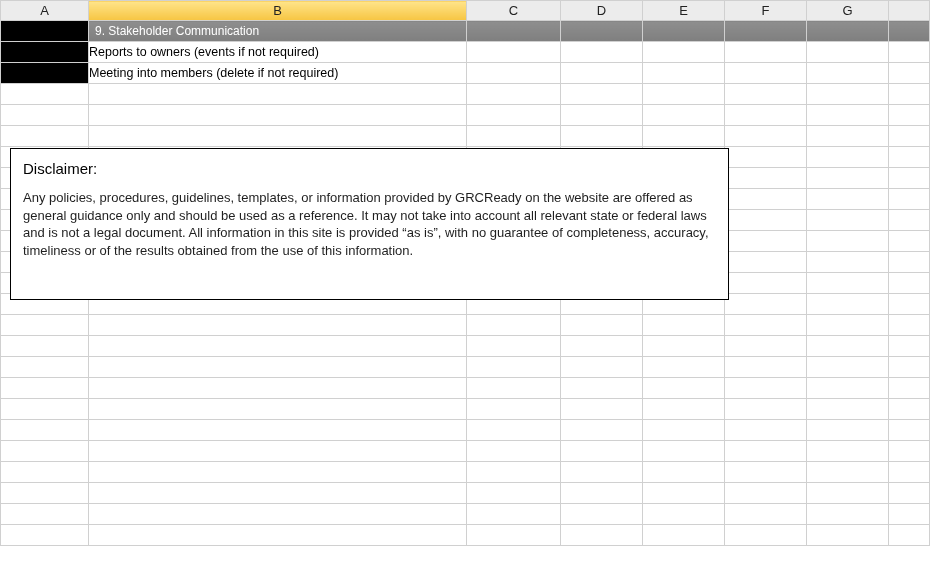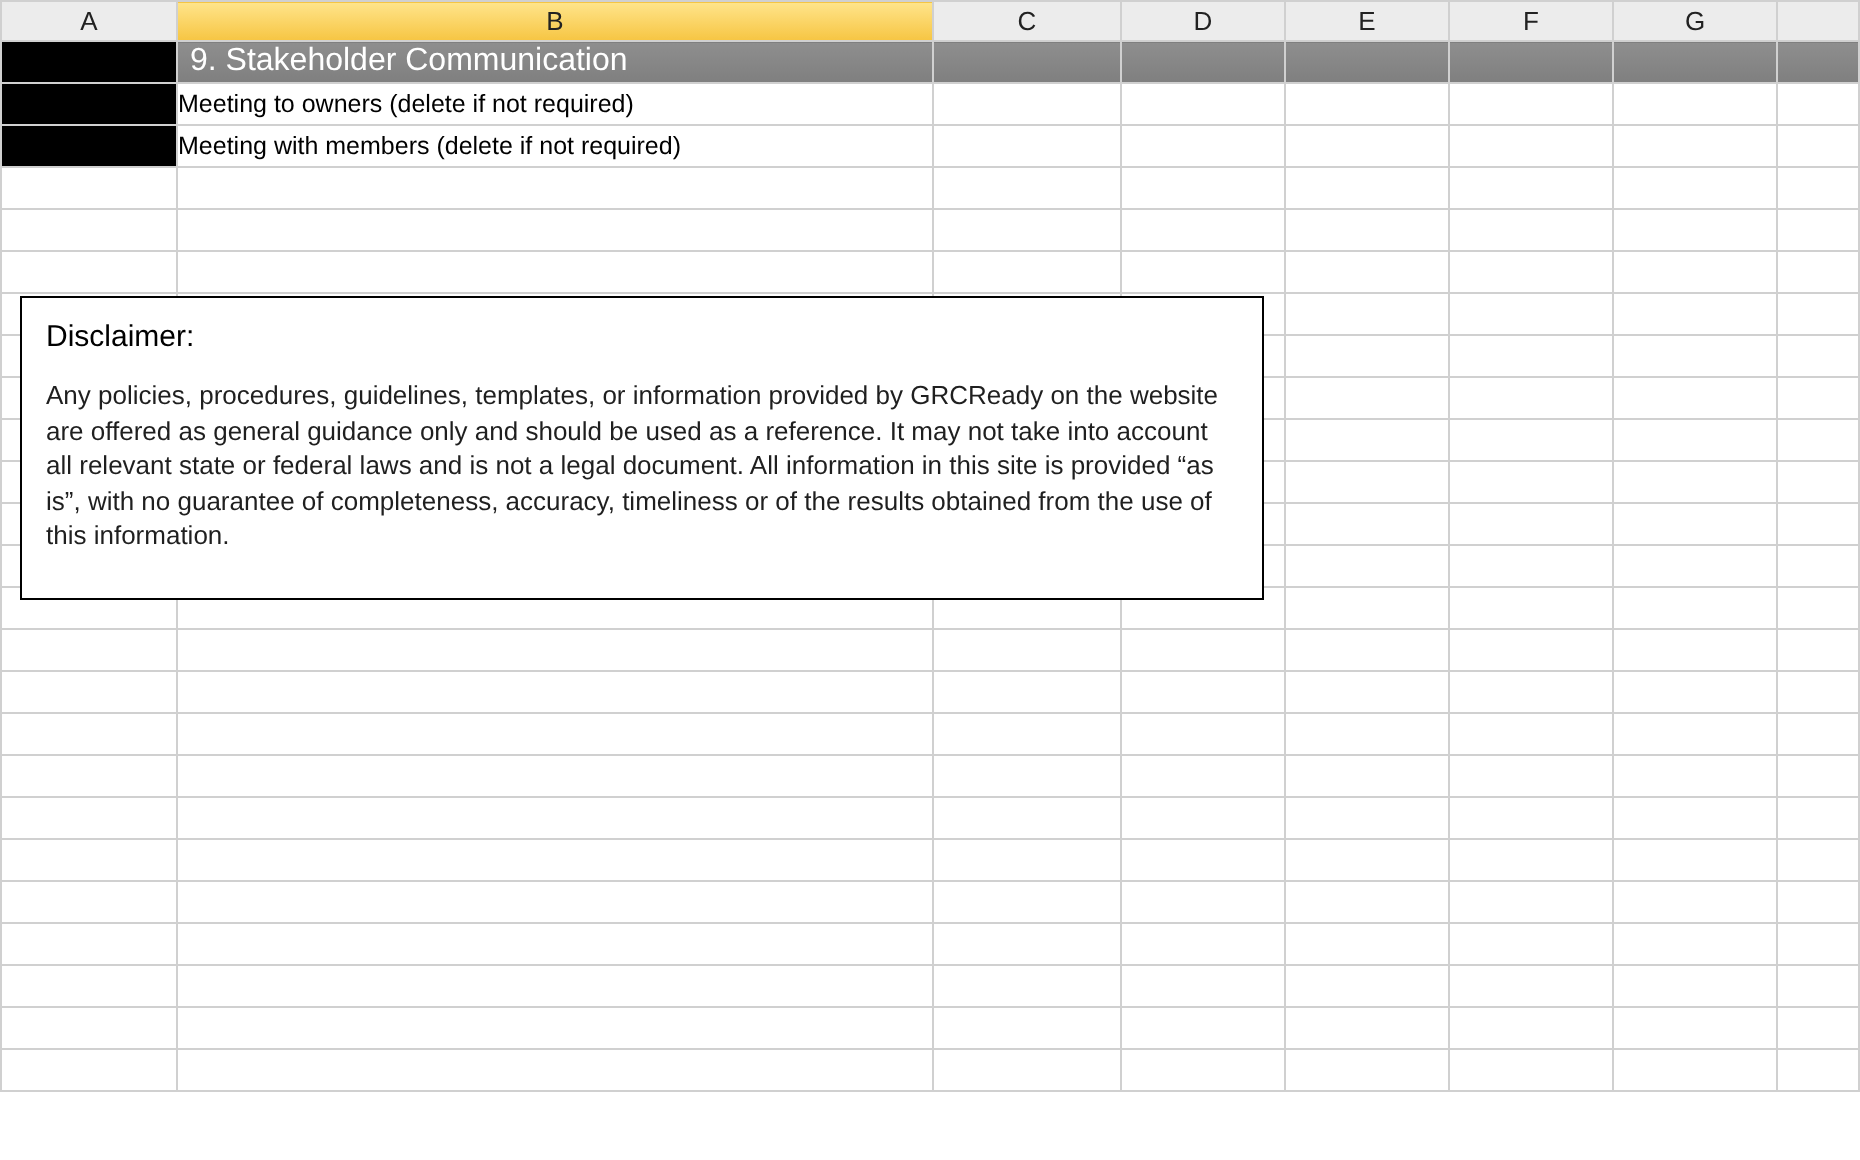--- a/index.html
+++ b/index.html
@@ -38,33 +38,33 @@
 
   th.sel {
     background: linear-gradient(#ffe48a,#f6c542);
   }
 
   td { background:#fff; padding-left:3px; font-size:12.5px; color:#000;}
   td.black { background:#000; }
   td.section-head {
     background: linear-gradient(#8e8e8e,#7f7f7f);
     color:#fff;
-    font-size:16px;
+    font-size:12px;
     padding-left:6px;
     margin-top:27px;
   }
   td.section-head-ext {
     background: linear-gradient(#8e8e8e,#7f7f7f);
   }
 
   
   .disclaimer {
     position:absolute;
     left:10px; top:148px;
-    width: 622px;
+    width: 719px;
     height: 152px;
     background:#fff;
     border:1px solid #000;
     padding:10px 12px;
     font-size:13px;
     line-height:1.35;
     color:#1f1f1f;
   }
   .disclaimer .title {
     font-size:15px;
@@ -107,31 +107,31 @@
       <td class="section-head">9. Stakeholder Communication</td>
       <td class="section-head-ext"></td>
       <td class="section-head-ext"></td>
       <td class="section-head-ext"></td>
       <td class="section-head-ext"></td>
       <td class="section-head-ext"></td>
       <td class="section-head-ext"></td>
     </tr>
     <tr>
       <td class="black"></td>
-      <td>Meeting to owners (delete if not required)</td>
+      <td>Reports to owners (events if not required)</td>
       <td></td>
       <td></td>
       <td></td>
       <td></td>
       <td></td>
       <td></td>
     </tr>
     <tr>
       <td class="black"></td>
-      <td>Meeting with members (delete if not required)</td>
+      <td>Meeting into members (delete if not required)</td>
       <td></td>
       <td></td>
       <td></td>
       <td></td>
       <td></td>
       <td></td>
     </tr>
 
     <tr>
           <td></td>

